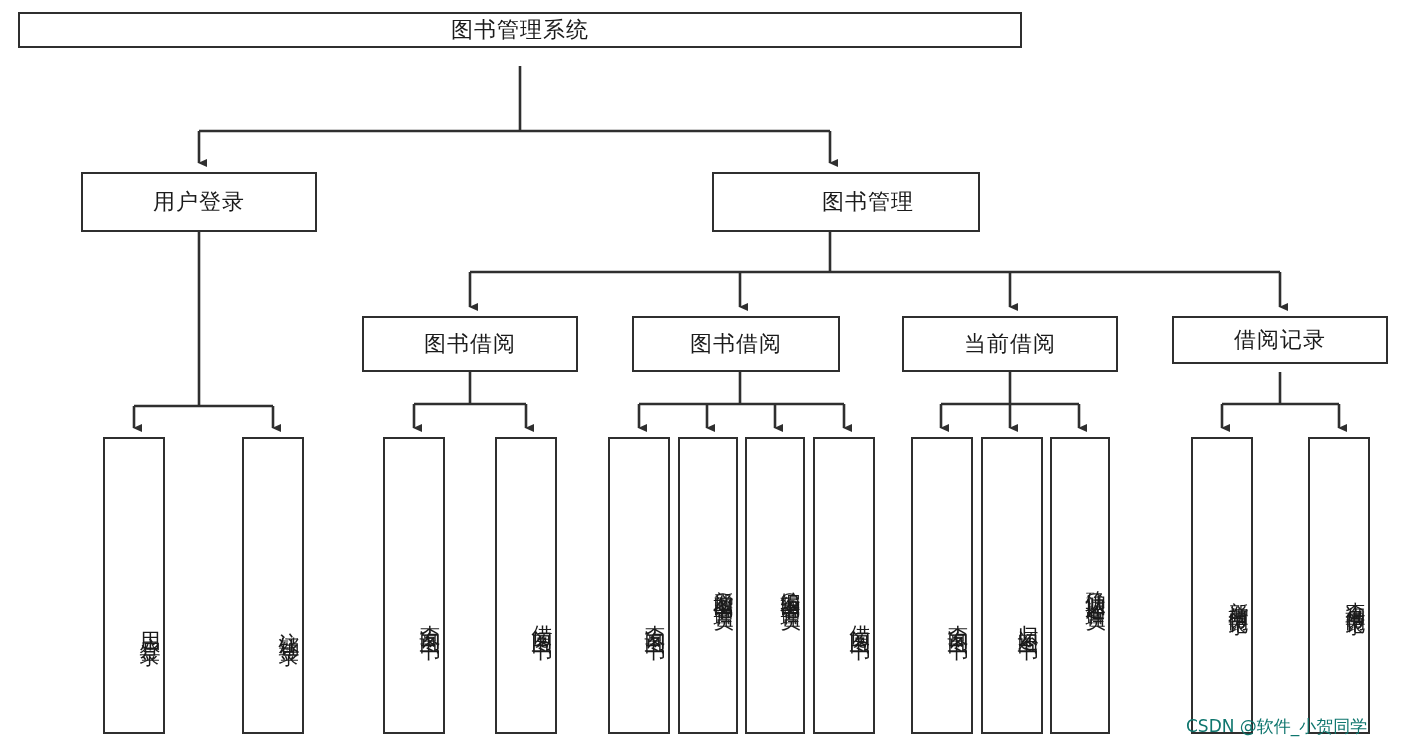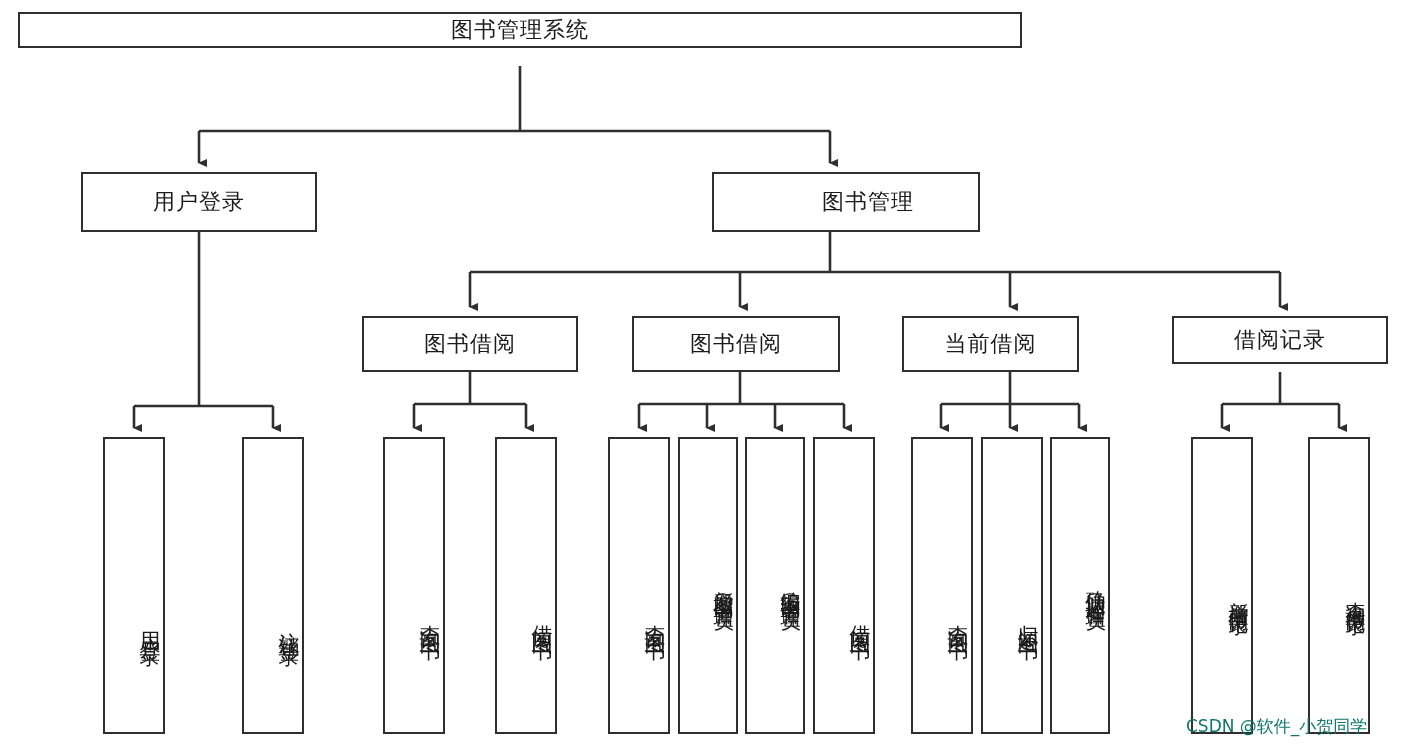--- a/index.html
+++ b/index.html
@@ -131,21 +131,21 @@
   <div class="node h-node root" style="left:18px; top:12px; width:1004px; height:36px;">图书管理系统</div>
 
   <div class="node h-node" style="left:81px; top:172px; width:236px; height:60px;">用户登录</div>
 
   <div class="node h-node" style="left:712px; top:172px; width:268px; height:60px;padding-left:44px;">图书管理</div>
 
   <div class="node h-node" style="left:362px; top:316px; width:216px; height:56px;">图书借阅</div>
 
   <div class="node h-node" style="left:632px; top:316px; width:208px; height:56px;">图书借阅</div>
 
-  <div class="node h-node" style="left:902px; top:316px; width:177px; height:56px;">当前借阅</div>
+  <div class="node h-node" style="left:902px; top:316px; width:216px; height:56px;">当前借阅</div>
 
   <div class="node h-node" style="left:1172px; top:316px; width:216px; height:48px;">借阅记录</div>
 
   <div class="node v-node" style="left:103px; top:437px; width:62px; height:297px; padding-top:78px;">用户登录</div>
 
   <div class="node v-node" style="left:242px; top:437px; width:62px; height:297px; padding-top:78px;">注销登录</div>
 
   <div class="node v-node" style="left:383px; top:437px; width:62px; height:297px; padding-top:64px;">查询图书</div>
 
   <div class="node v-node" style="left:495px; top:437px; width:62px; height:297px; padding-top:64px;">借阅图书</div>

